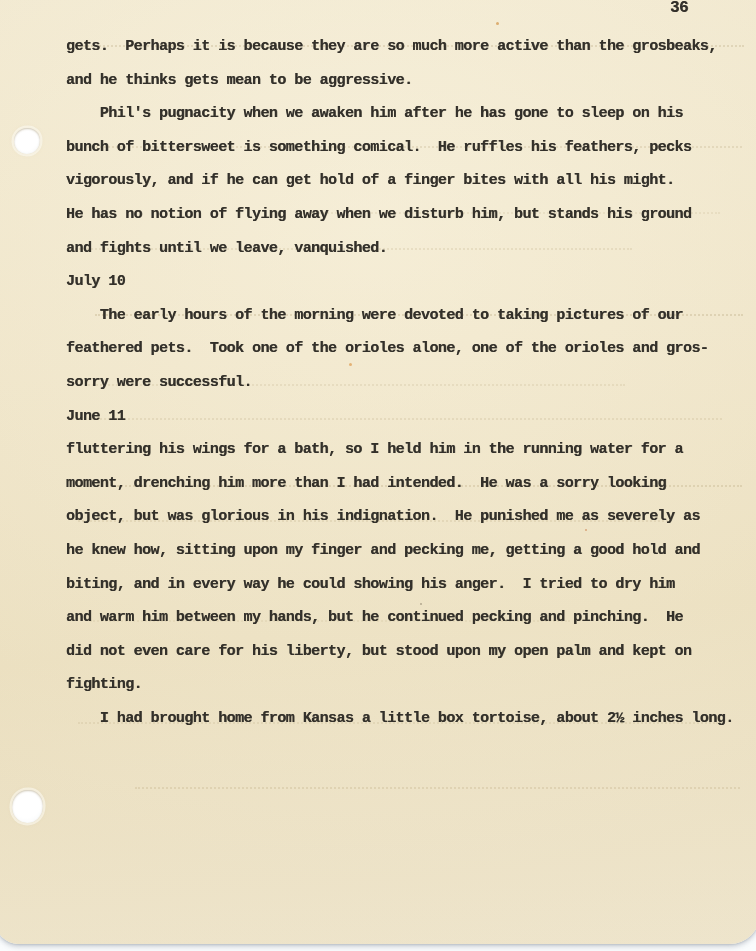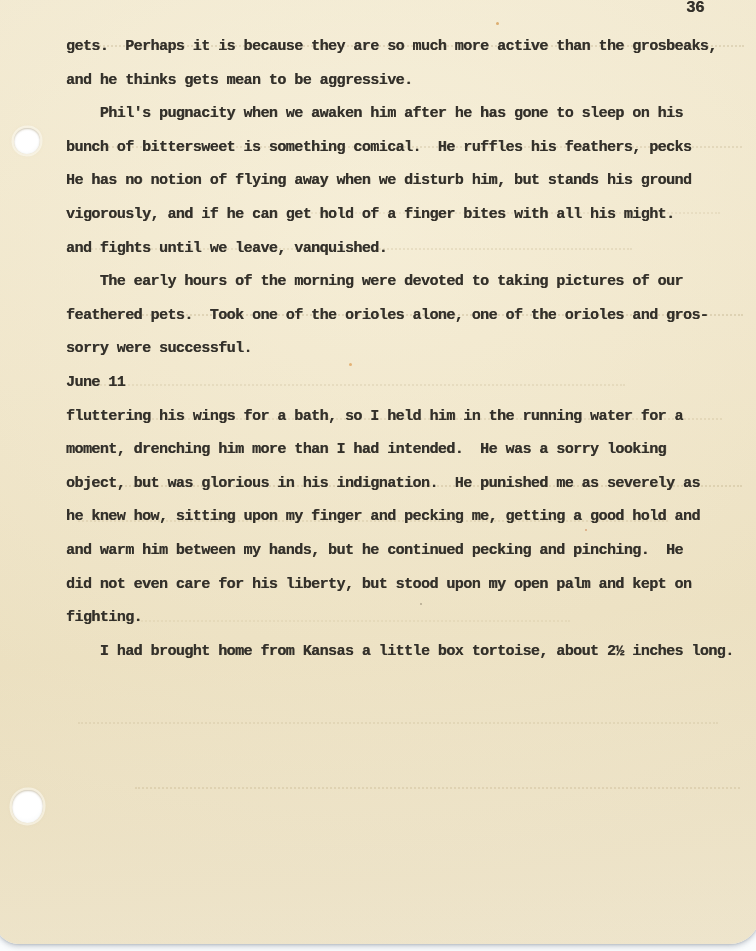--- a/index.html
+++ b/index.html
@@ -29,21 +29,20 @@
   }
   .page-number {
     position: absolute;
     left: 674px;
     top: 5px;
     font-size: 16px;
     font-weight: bold;
     letter-spacing: -0.5px;
     color: var(--ink);
     text-shadow: 0.3px 0.3px 0.4px rgba(40,38,33,0.65);
-    margin-left: 16px;
   }
   .text-block {
     position: absolute;
     left: 70px;
     top: 36px;
     width: 686px;
   }
   .tline {
     height: 33.6px;
     line-height: 33.6px;
@@ -102,30 +101,32 @@
       </div>
 
     <div class="hole hole-top"></div>
     <div class="hole hole-bottom"></div>
 
     <div class="text-block" id="text-block">
         <div class="tline">gets.  Perhaps it is because they are so much more active than the grosbeaks,</div>
         <div class="tline">and he thinks gets mean to be aggressive.</div>
         <div class="tline">    Phil's pugnacity when we awaken him after he has gone to sleep on his</div>
         <div class="tline">bunch of bittersweet is something comical.  He ruffles his feathers, pecks</div>
+        <div class="tline">vigorously, and if he can get hold of a finger bites with all his might.</div>
         <div class="tline">He has no notion of flying away when we disturb him, but stands his ground</div>
-        <div class="tline">vigorously, and if he can get hold of a finger bites with all his might.</div>
         <div class="tline">and fights until we leave, vanquished.</div>
+        <div class="tline">July 10</div>
         <div class="tline">    The early hours of the morning were devoted to taking pictures of our</div>
         <div class="tline">feathered pets.  Took one of the orioles alone, one of the orioles and gros-</div>
         <div class="tline">sorry were successful.</div>
         <div class="tline">June 11</div>
         <div class="tline">fluttering his wings for a bath, so I held him in the running water for a</div>
         <div class="tline">moment, drenching him more than I had intended.  He was a sorry looking</div>
         <div class="tline">object, but was glorious in his indignation.  He punished me as severely as</div>
         <div class="tline">he knew how, sitting upon my finger and pecking me, getting a good hold and</div>
+        <div class="tline">biting, and in every way he could showing his anger.  I tried to dry him</div>
         <div class="tline">and warm him between my hands, but he continued pecking and pinching.  He</div>
         <div class="tline">did not even care for his liberty, but stood upon my open palm and kept on</div>
         <div class="tline">fighting.</div>
         <div class="tline">    I had brought home from Kansas a little box tortoise, about 2½ inches long.</div>
       </div>
   </div>
 </div>
 
 </body></html>

